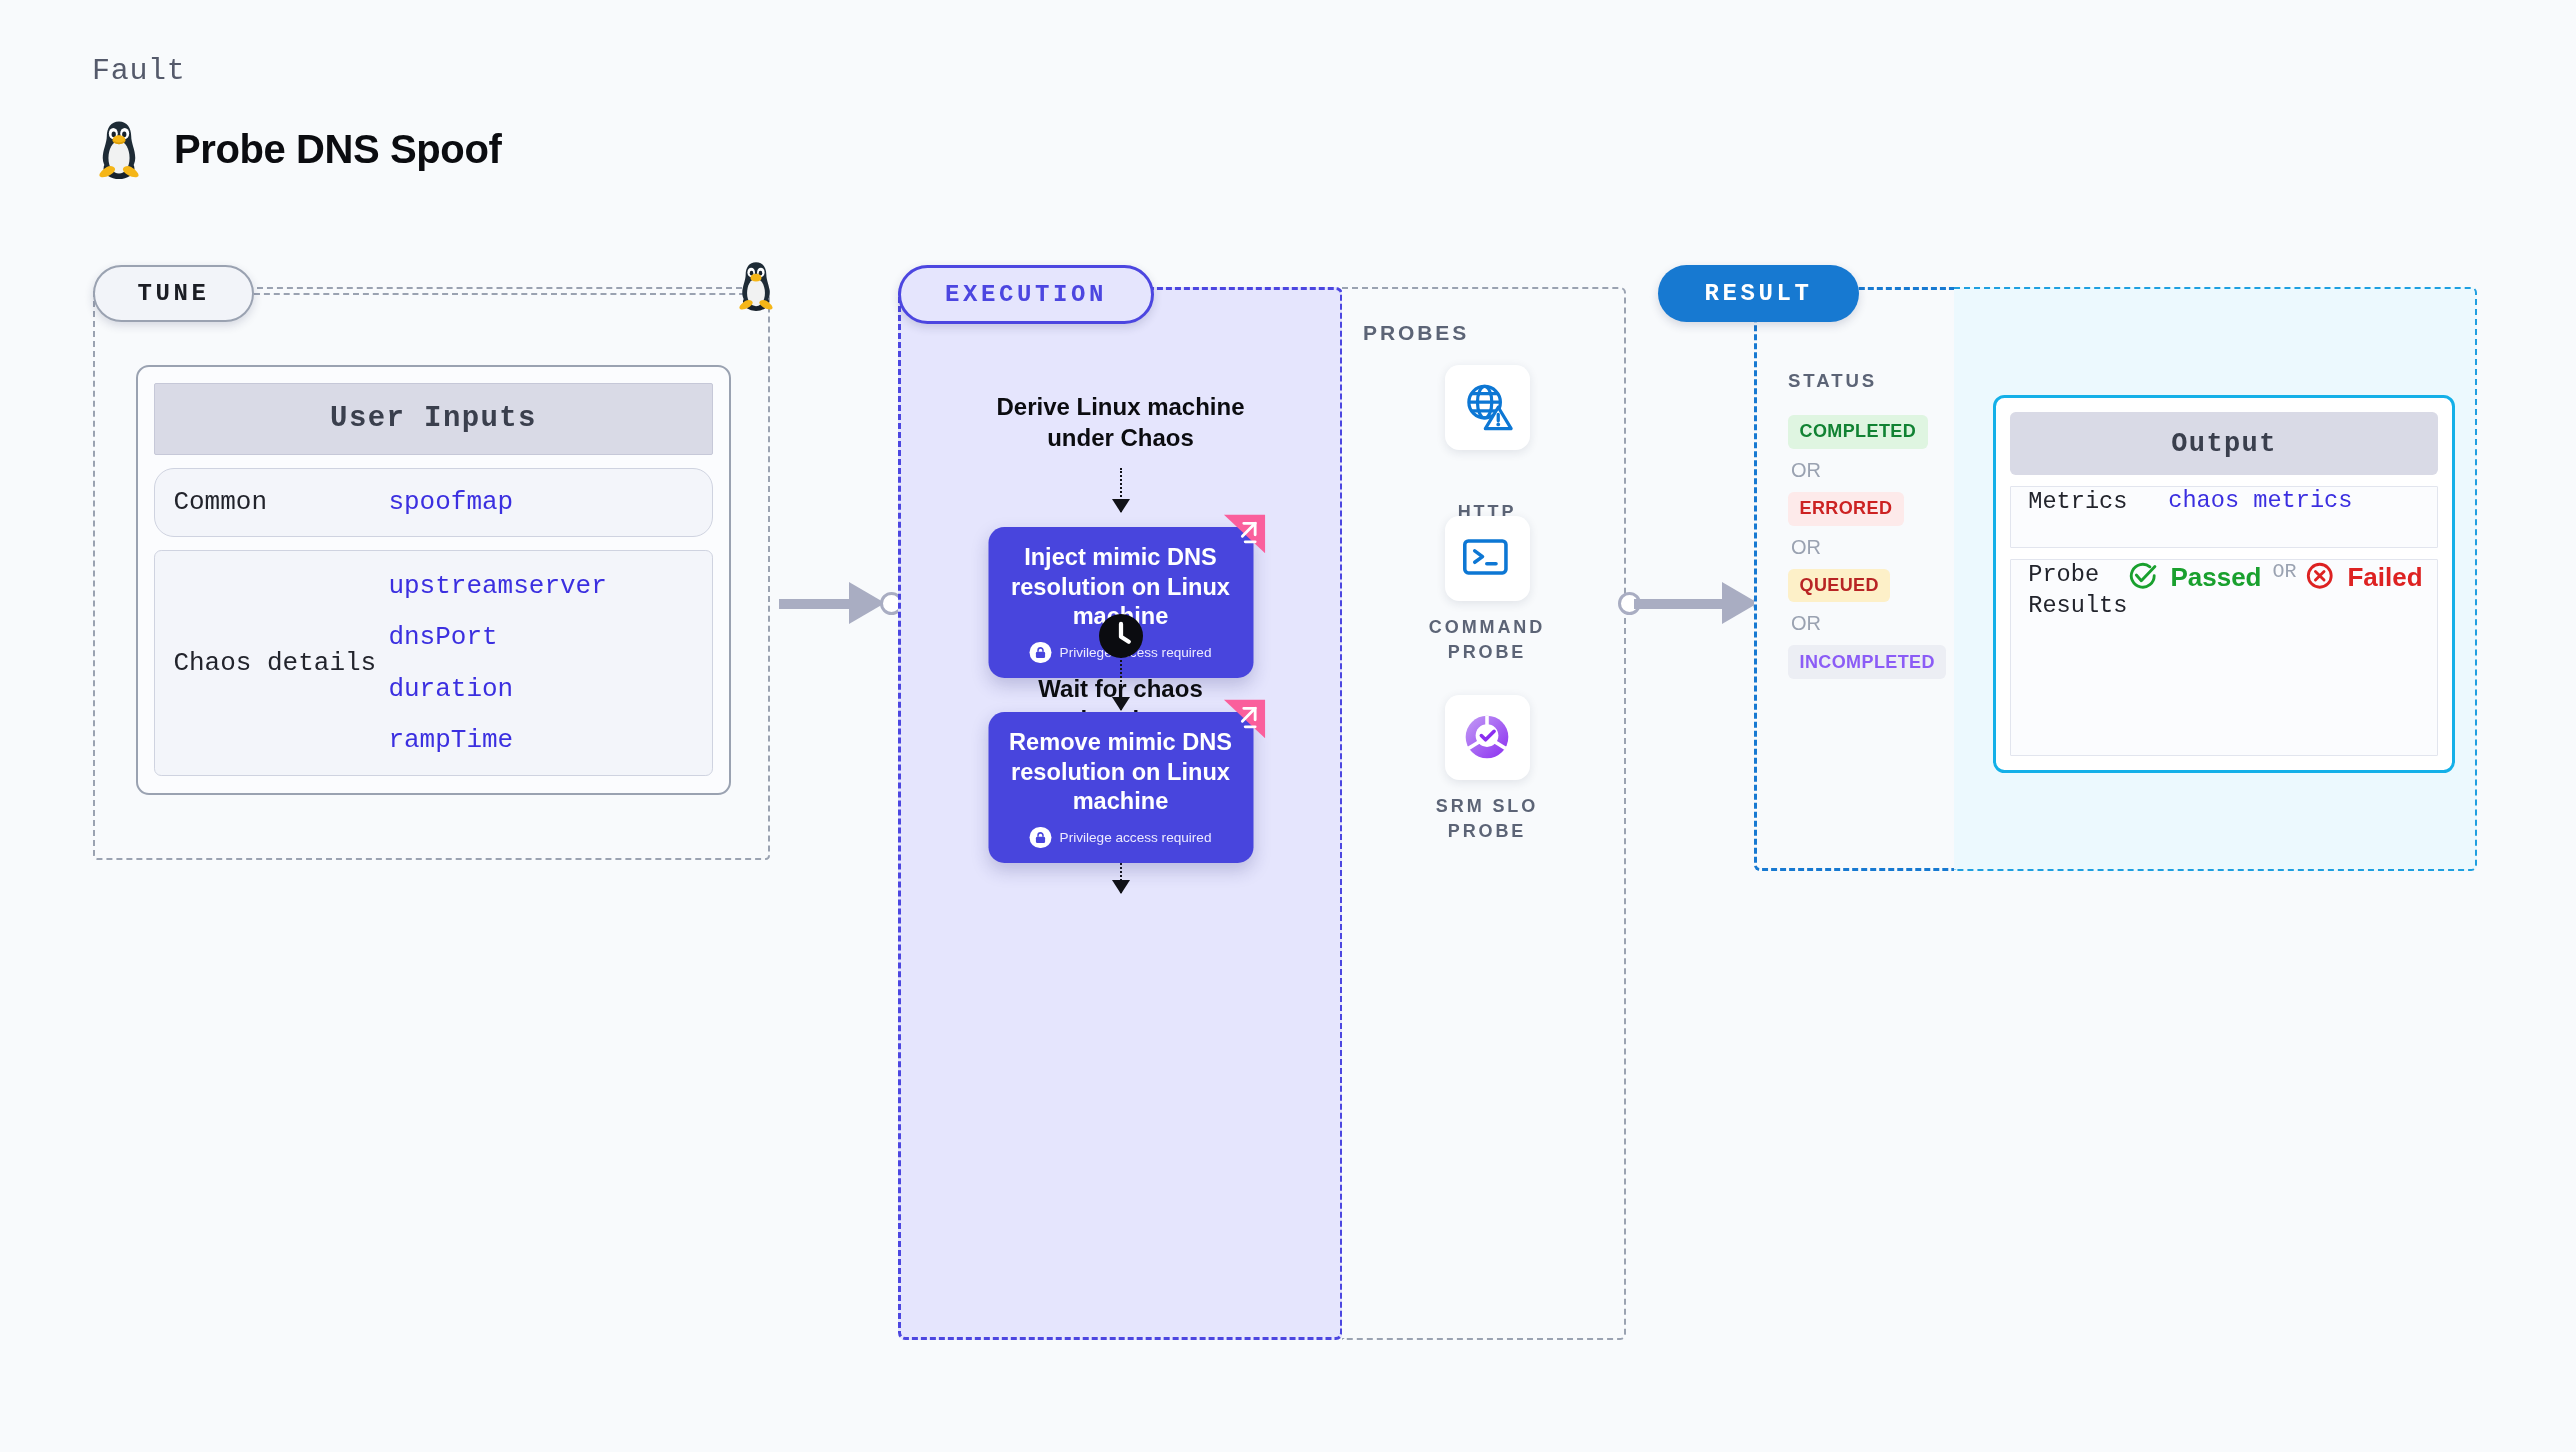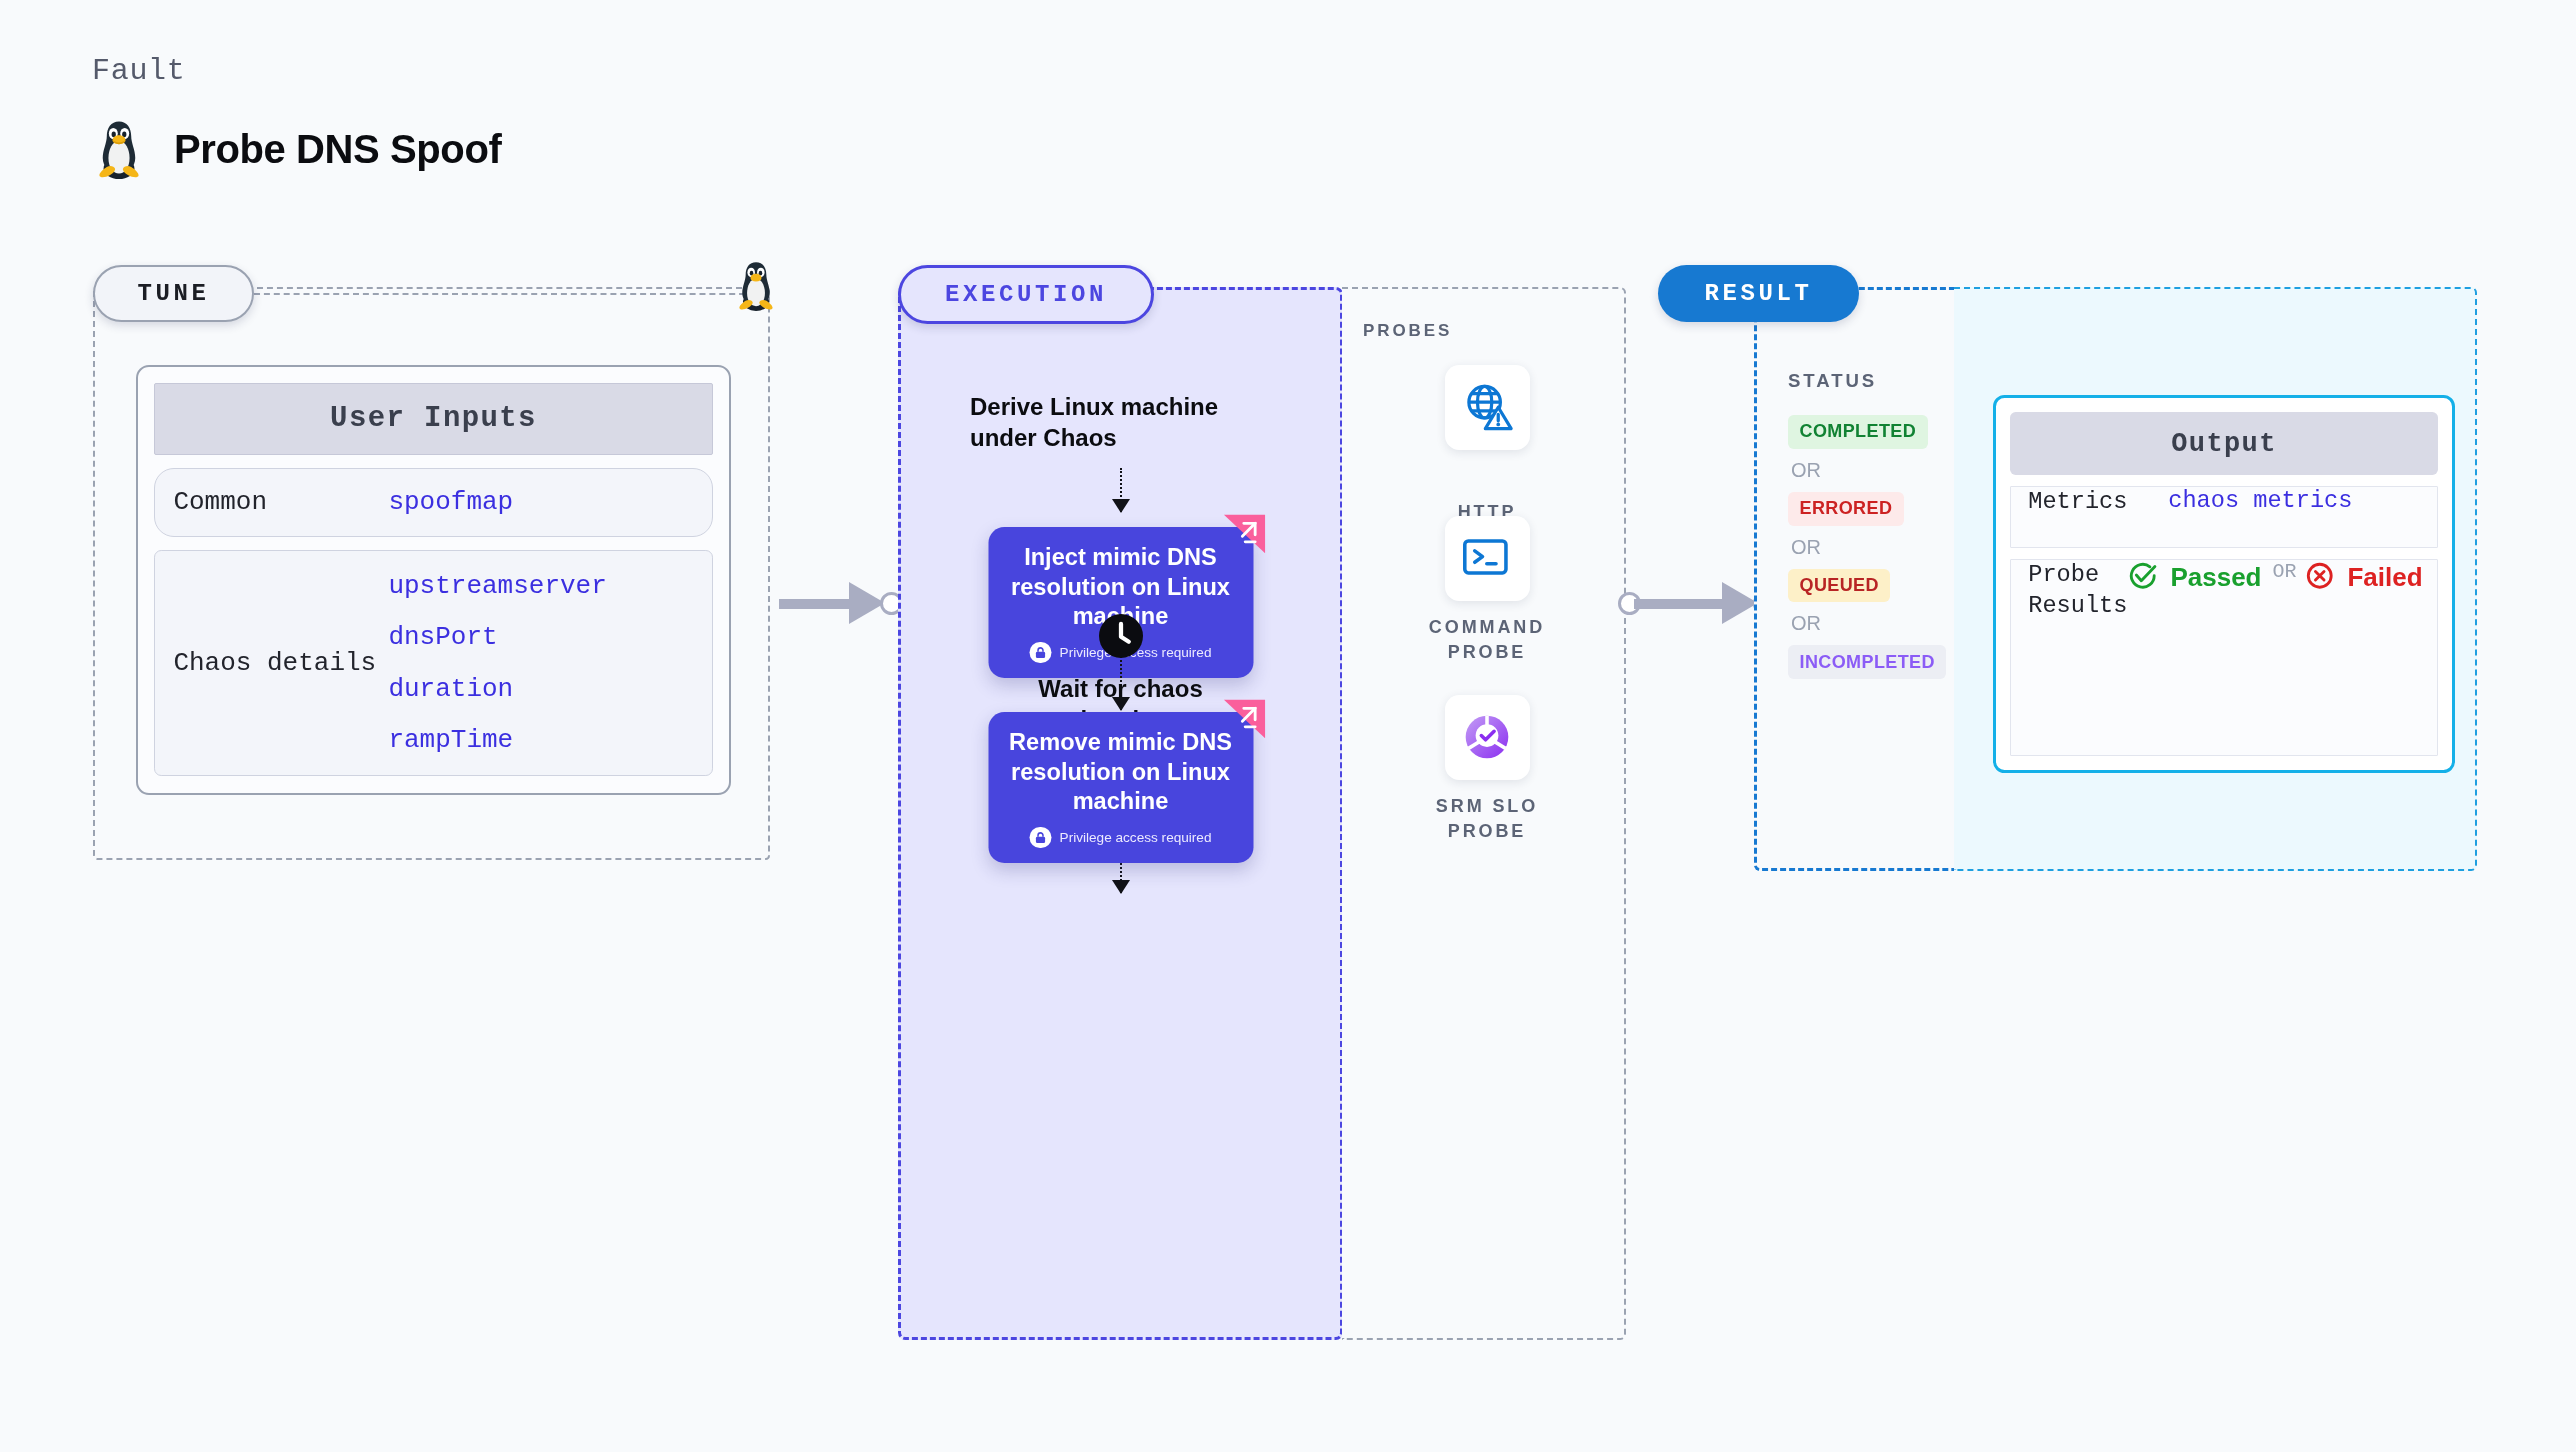--- a/index.html
+++ b/index.html
@@ -128,21 +128,21 @@
   .arrow-2 { left: 1618px; top: 582px; width: 143px; }
   .arrow-2 .shaft { left: 15.8px; width: 93px; }
   .arrow-2 .head { left: 104px; }
   .arrow-2 .dot-l { left: 0px; }
   .arrow-2 .dot-r { left: 135px; }
 
   
   .flow { position: absolute; left: 898px; top: 287px; width: 445px; height: 1053px; }
   .flow-title {
     position: absolute; left: 50%; transform: translateX(-50%); top: 105px;
-    width: 301px; 
+    width: 301px; text-align: center;
     font-size: 24px; font-weight: 700; color: #0b0c10; line-height: 1.28;
   }
   .vdash {
     position: absolute; left: 50%; transform: translateX(-50%);
     width: 0; border-left: 2.9px dotted #111217;
   }
   .vdash::after {
     content: ""; position: absolute; left: -9.3px; bottom: -1.4px;
     width: 0; height: 0;
     border-left: 9.3px solid transparent; border-right: 9.3px solid transparent;
@@ -178,21 +178,21 @@
     display: flex; flex-direction: column; align-items: center;
   }
   .clock-label {
     margin-top: 14.3px; width: 244px; text-align: center;
     font-size: 24px; font-weight: 700; color: #0b0c10; line-height: 1.28;
   }
 
   
   .probes-label {
     position: absolute; left: 1363px; top: 321px;
-    font-size: 17px; font-weight: 700; color: #5c6476; letter-spacing: 2.9px;
+    font-size: 21px; font-weight: 700; color: #5c6476; letter-spacing: 2.9px;
   }
   .probe {
     position: absolute; left: 1426px; width: 122px;
     display: flex; flex-direction: column; align-items: center;
   }
   .probe .tile {
     width: 85px; height: 85px; background: #ffffff; border-radius: 14.3px;
     box-shadow: 0 2.9px 10px rgba(25,35,70,.10);
     display: flex; align-items: center; justify-content: center;
   }

